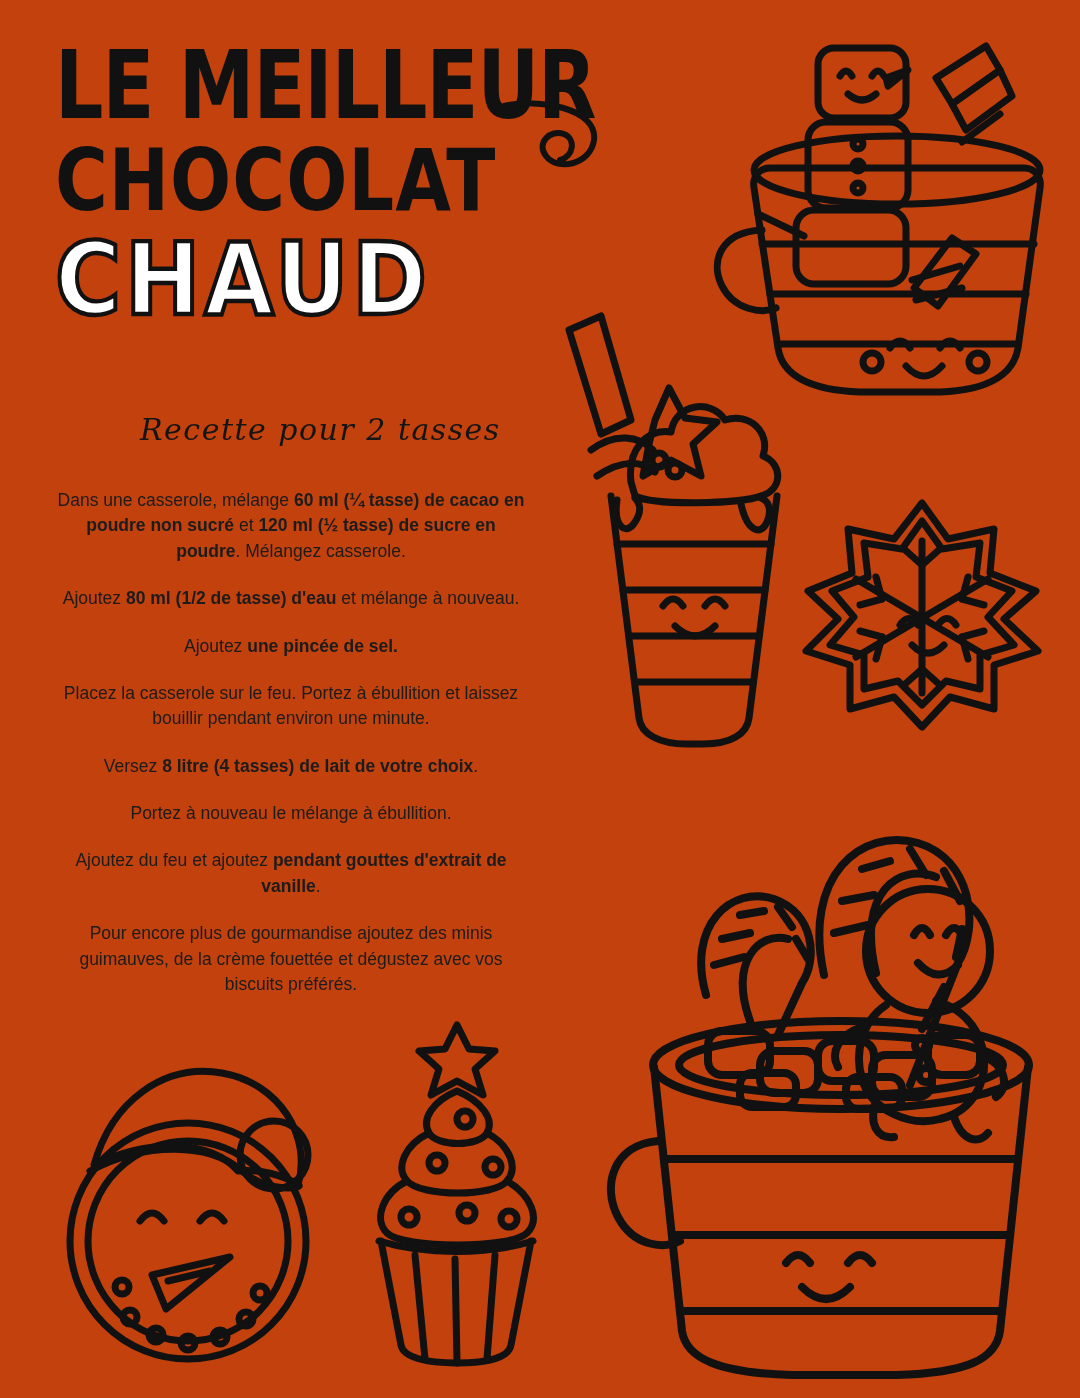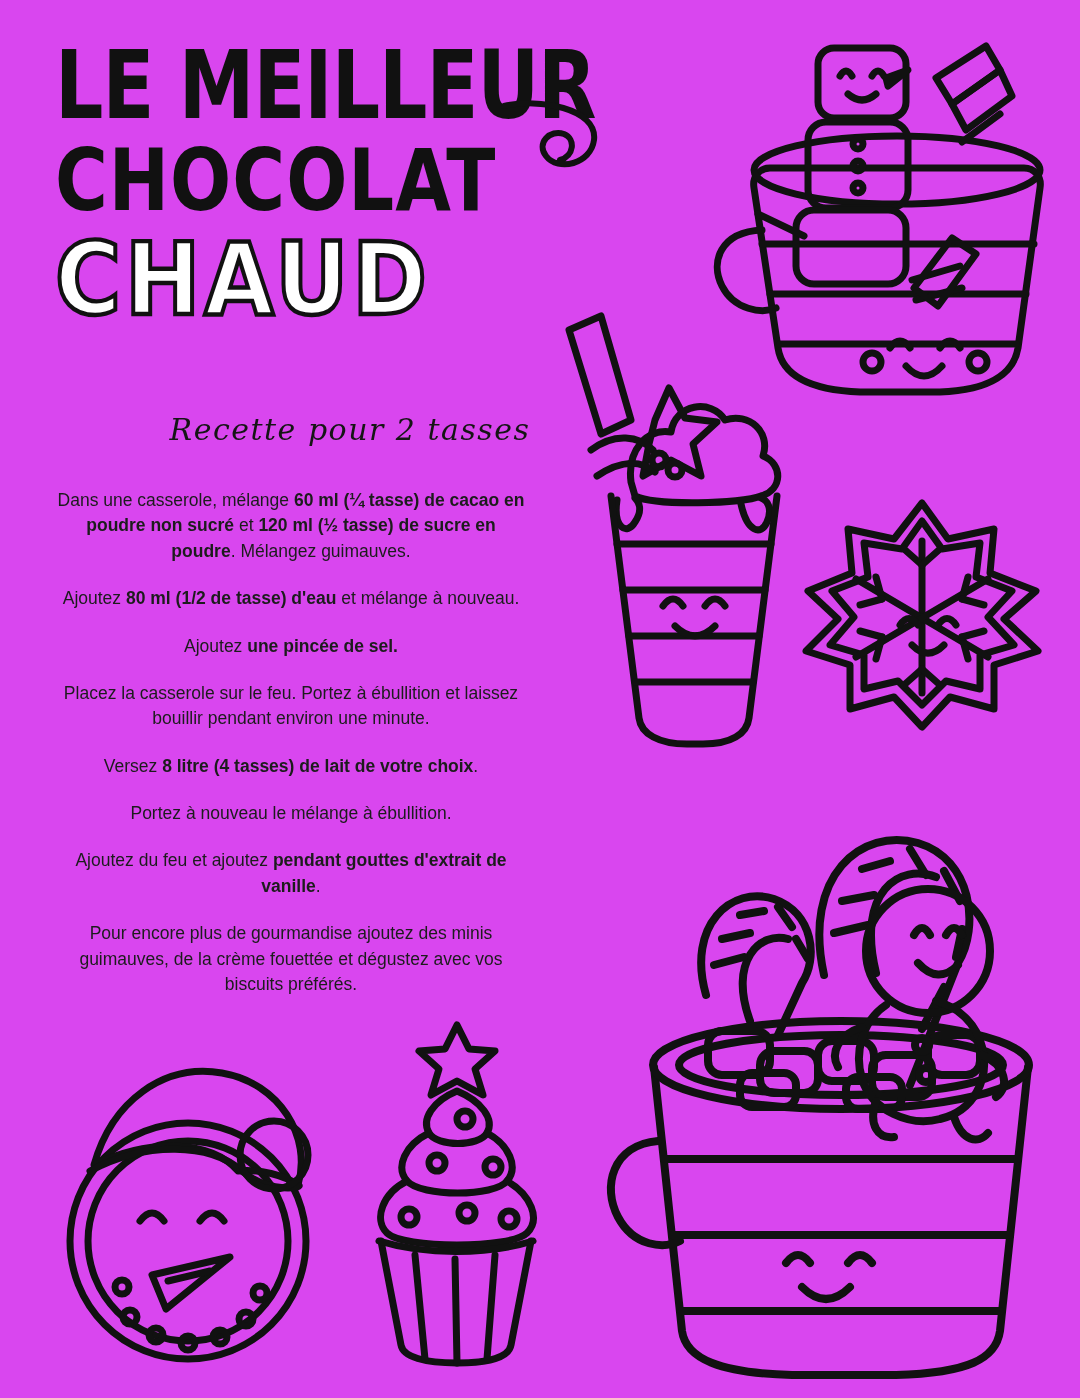--- a/index.html
+++ b/index.html
@@ -4,21 +4,21 @@
 <style>
   html, body {
     margin: 0;
     padding: 0;
     background: #ffffff;
   }
   #page {
     position: relative;
     width: 1080px;
     height: 1398px;
-    background: #d946ef;
+    background: #c2410c;
     overflow: hidden;
     font-family: "Liberation Sans", sans-serif;
     color: #1a1a1a;
   }
 
   
   .title-block {
     position: absolute;
     left: 55px;
     top: 40px;
@@ -67,21 +67,20 @@
     width: 110px;
     height: 90px;
   }
 
   
   .subtitle {
     position: absolute;
     left: 140px;
     top: 412px;
     width: 420px;
-    text-align: center;
     font-family: "DejaVu Serif", serif;
     font-style: italic;
     font-size: 30px;
     letter-spacing: 1.5px;
     color: #151515;
   }
 
   
   .recipe {
     position: absolute;
@@ -120,21 +119,21 @@
     <div class="title-line3">CHAUD</div>
   </div>
 
   <svg class="title-swirl" viewBox="0 0 110 90">
     <path d="M6 8 C 40 0, 100 10, 96 42 C 93 66, 60 74, 48 58 C 38 45, 52 31, 66 36 C 78 41, 76 58, 62 62" fill="none" stroke="#111111" stroke-width="6" stroke-linecap="round"></path>
   </svg>
 
   <div class="subtitle">Recette pour 2 tasses</div>
 
   <div class="recipe" id="recipe-body">
-      <p><span>Dans une casserole, mélange </span><b>60 ml (¼ tasse) de cacao en poudre non sucré</b><span> et </span><b>120 ml (½ tasse) de sucre en poudre</b><span>. Mélangez guimauves.</span></p>
+      <p><span>Dans une casserole, mélange </span><b>60 ml (¼ tasse) de cacao en poudre non sucré</b><span> et </span><b>120 ml (½ tasse) de sucre en poudre</b><span>. Mélangez casserole.</span></p>
       <p><span>Ajoutez </span><b>80 ml (1/2 de tasse) d'eau</b><span> et mélange à nouveau.</span></p>
       <p><span>Ajoutez </span><b>une pincée de sel.</b></p>
       <p><span>Placez la casserole sur le feu. Portez à ébullition et laissez bouillir pendant environ une minute.</span></p>
       <p><span>Versez </span><b>8 litre (4 tasses) de lait de votre choix</b><span>.</span></p>
       <p><span>Portez à nouveau le mélange à ébullition.</span></p>
       <p><span>Ajoutez du feu et ajoutez </span><b>pendant gouttes d'extrait de vanille</b><span>.</span></p>
       <p><span>Pour encore plus de gourmandise ajoutez des minis guimauves, de la crème fouettée et dégustez avec vos biscuits préférés.</span></p>
     </div>
 
   <div class="art" id="art-mug-snowman">

